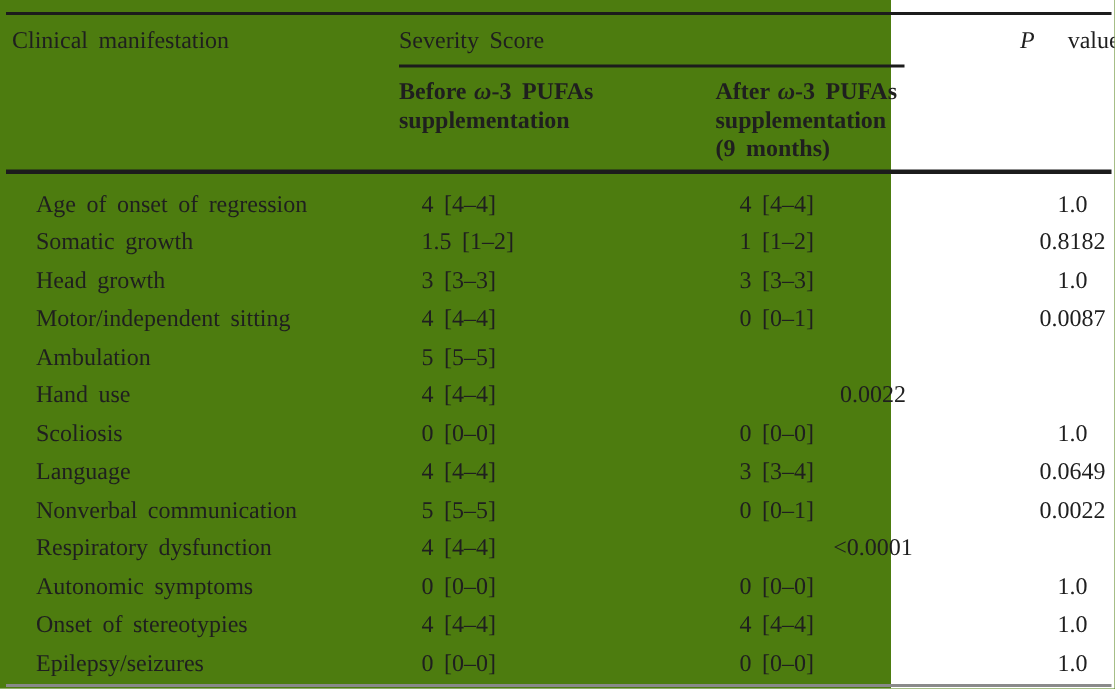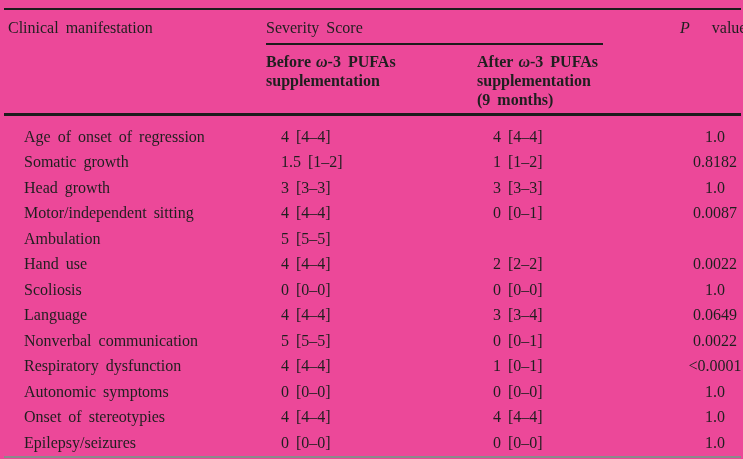--- a/index.html
+++ b/index.html
@@ -3,21 +3,21 @@
 <meta charset="utf-8">
 <style>
   html,body{margin:0;padding:0;}
   body{
     width:743px;height:459px;
     background:#ffffff;
     font-family:"Liberation Serif","DejaVu Serif",serif;
     color:#1f1f1f;
     overflow:hidden;
   }
-  .page{position:relative;width:743px;height:459px;background:#ec4899;}
+  .page{position:relative;width:594px;height:459px;background:#4d7c0f;}
   .rule{position:absolute;background:#1c1c1c;}
   .rule-top{left:4px;width:737px;top:8px;height:2px;}
   .rule-sev{left:266px;width:337px;top:43px;height:2px;}
   .rule-thick{left:4px;width:737px;top:113px;height:3px;}
   .rule-bottom{left:4px;width:737px;top:456px;height:2px;background:#8a8a8a;}
   .hdr{
     position:absolute;top:19px;
     font-size:16px;line-height:18px;
     word-spacing:3px;white-space:nowrap;
   }
@@ -102,21 +102,20 @@
       <div class="c3">0 [0–1]</div>
       <div class="c4">0.0087</div>
     </div>
     <div class="row">
       <div class="c1">Ambulation</div>
       <div class="c2">5 [5–5]</div>
     </div>
     <div class="row">
       <div class="c1">Hand use</div>
       <div class="c2">4 [4–4]</div>
-      <div class="c3">2 [2–2]</div>
       <div class="c4">0.0022</div>
     </div>
     <div class="row">
       <div class="c1">Scoliosis</div>
       <div class="c2">0 [0–0]</div>
       <div class="c3">0 [0–0]</div>
       <div class="c4">1.0</div>
     </div>
     <div class="row">
       <div class="c1">Language</div>
@@ -126,21 +125,20 @@
     </div>
     <div class="row">
       <div class="c1">Nonverbal communication</div>
       <div class="c2">5 [5–5]</div>
       <div class="c3">0 [0–1]</div>
       <div class="c4">0.0022</div>
     </div>
     <div class="row">
       <div class="c1">Respiratory dysfunction</div>
       <div class="c2">4 [4–4]</div>
-      <div class="c3">1 [0–1]</div>
       <div class="c4">&lt;0.0001</div>
     </div>
     <div class="row">
       <div class="c1">Autonomic symptoms</div>
       <div class="c2">0 [0–0]</div>
       <div class="c3">0 [0–0]</div>
       <div class="c4">1.0</div>
     </div>
     <div class="row">
       <div class="c1">Onset of stereotypies</div>

